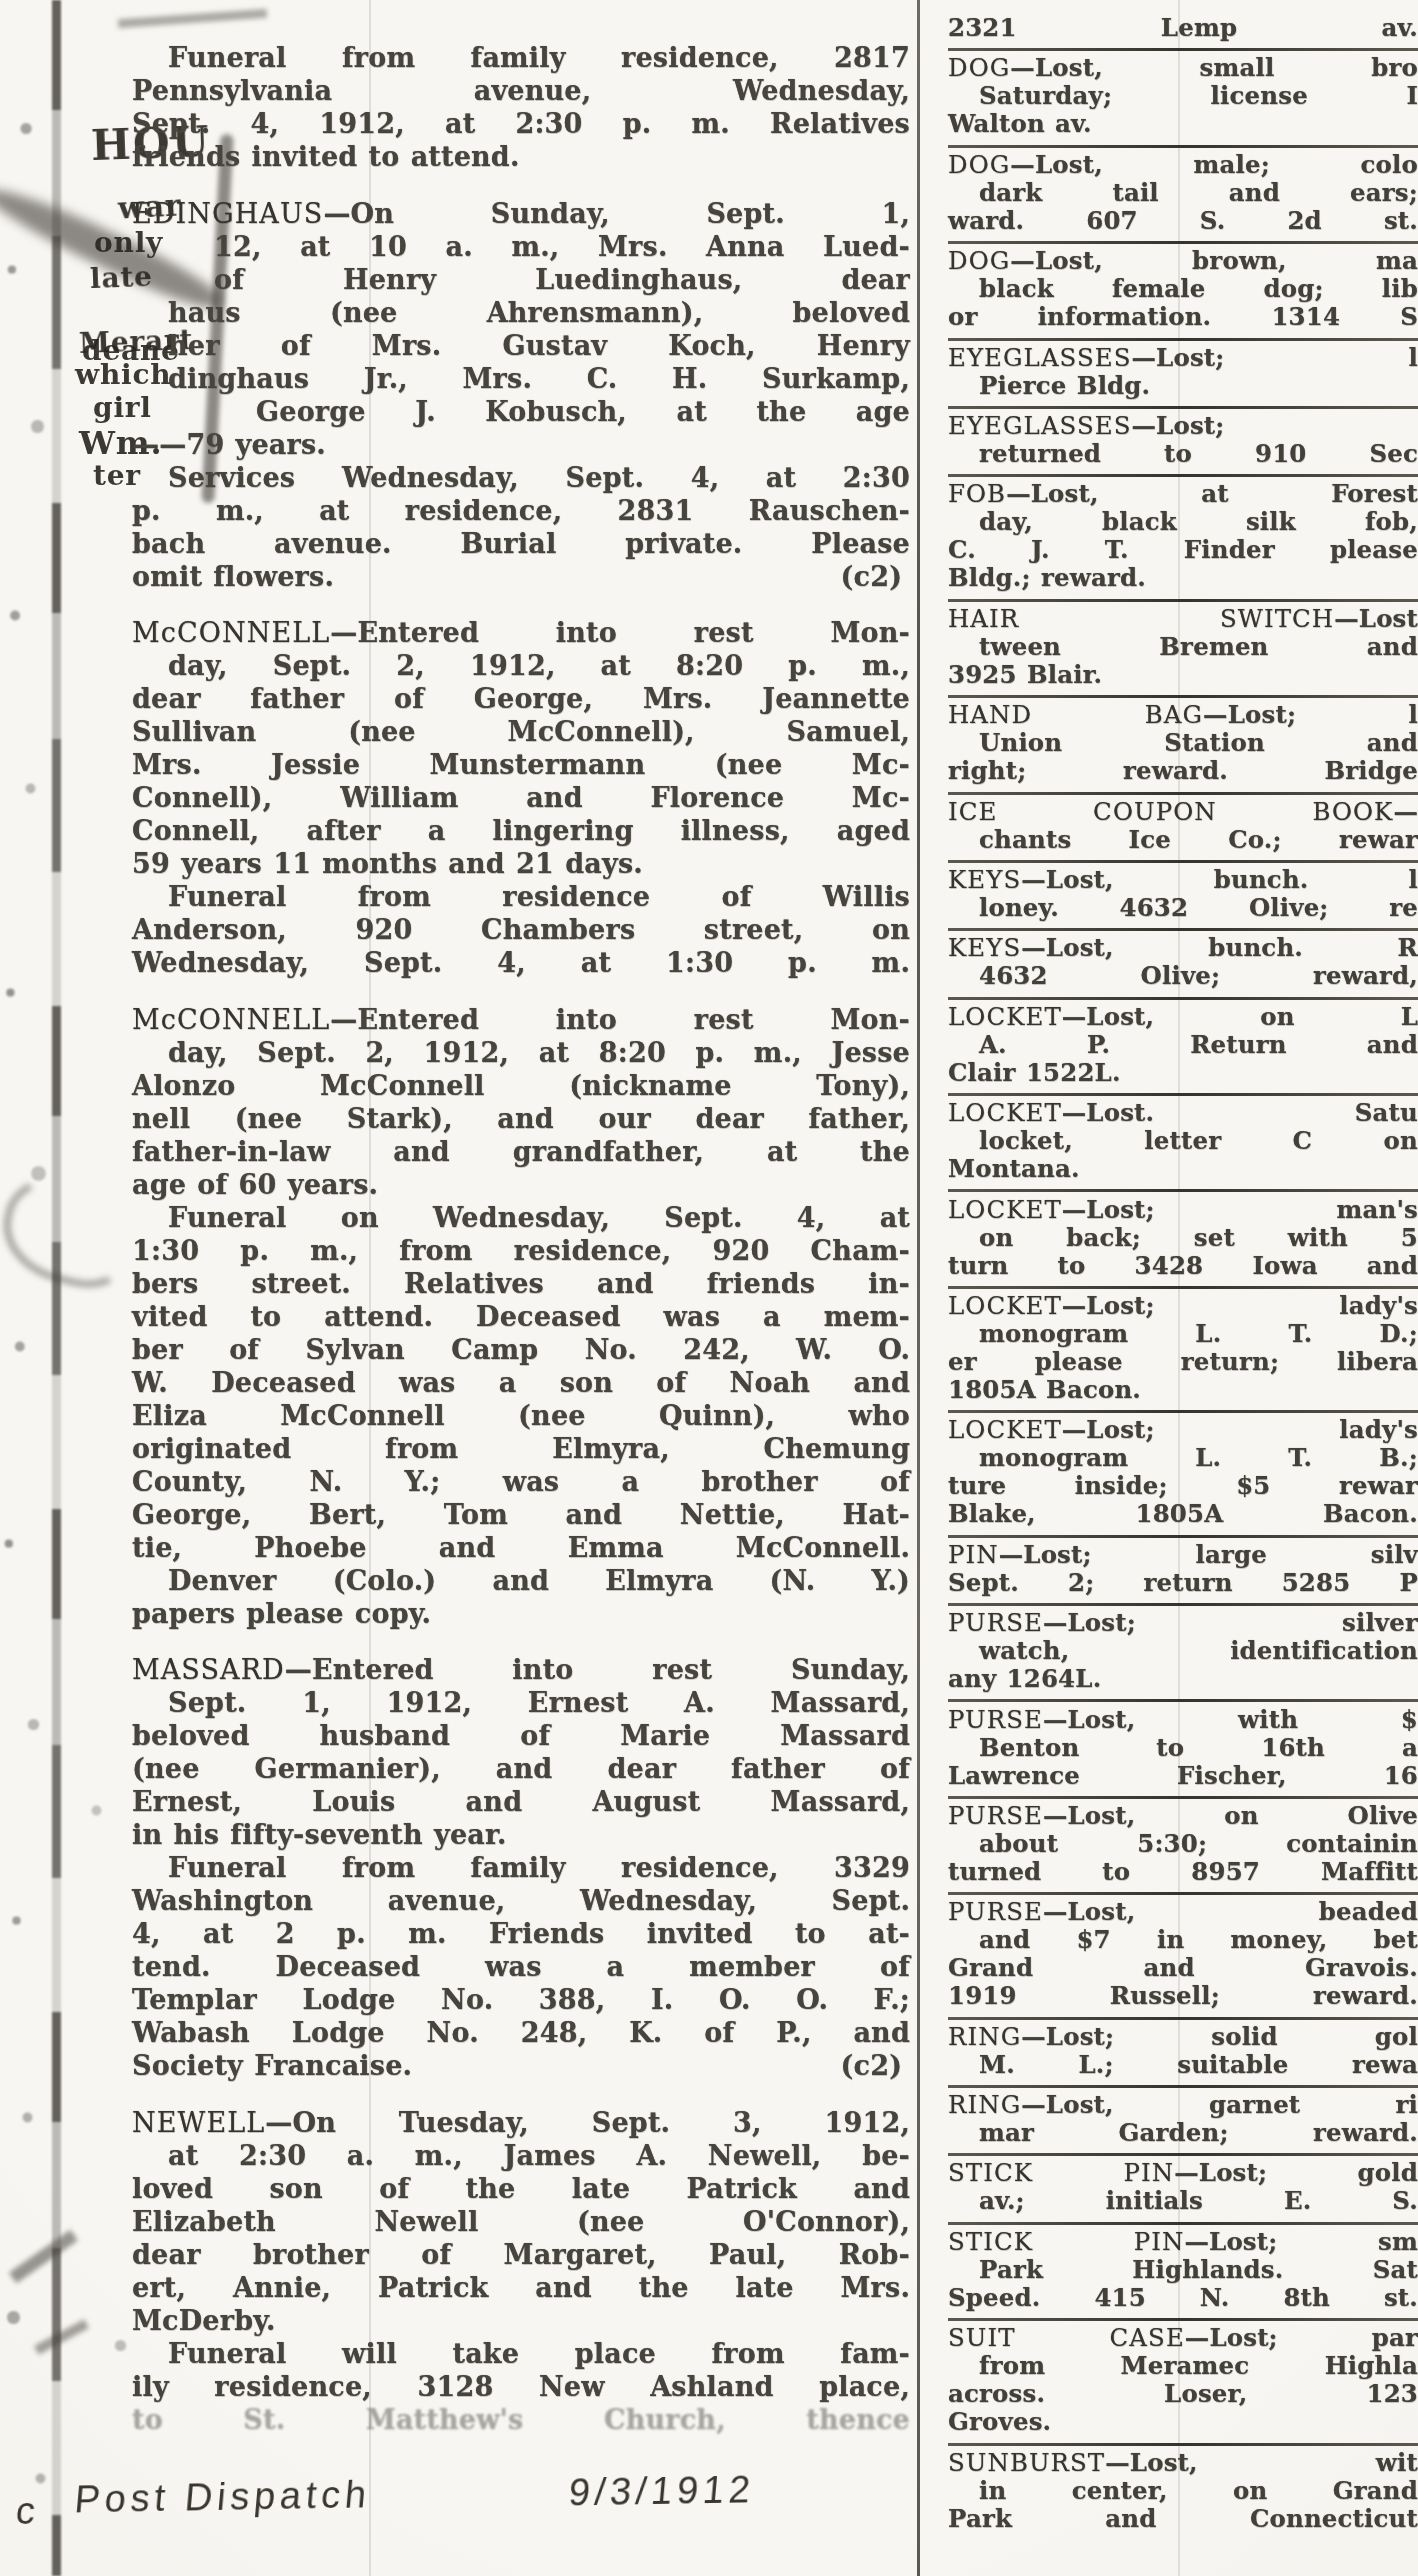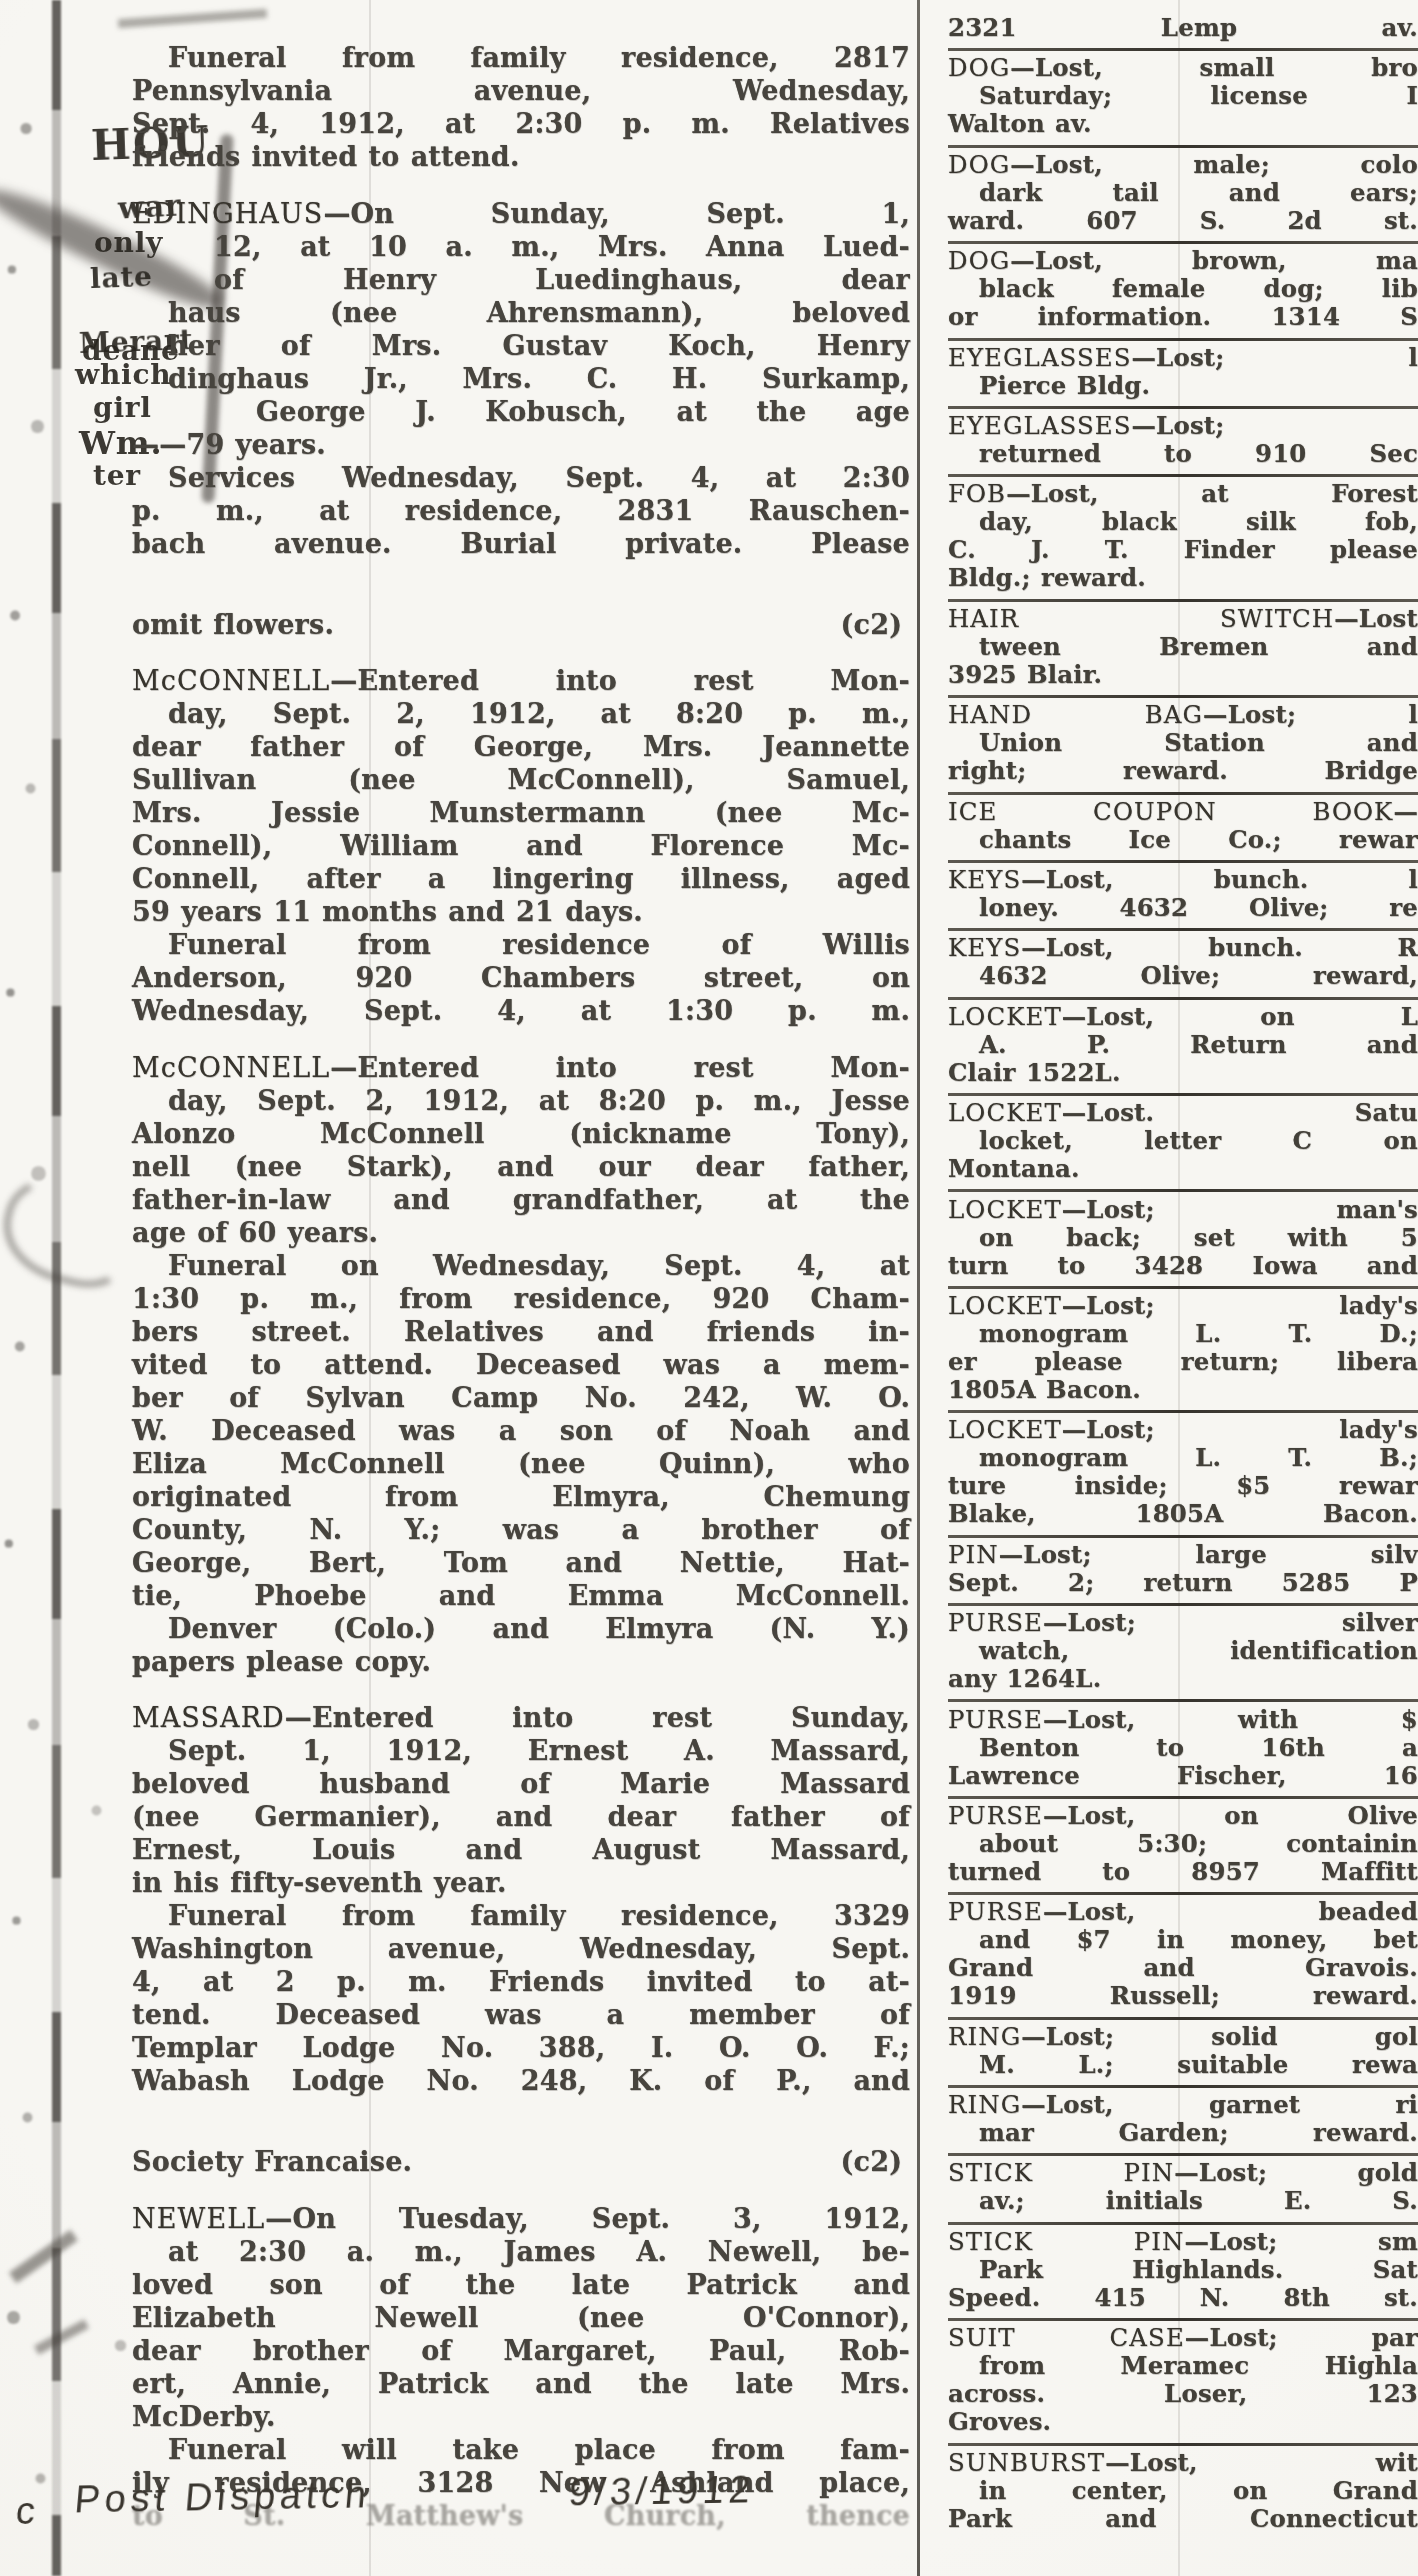--- a/index.html
+++ b/index.html
@@ -47,21 +47,21 @@
   .line{
     text-align:justify;text-align-last:justify;
     font-weight:bold;letter-spacing:0.2px;word-spacing:1.6px;
     text-shadow:0 0 0.9px rgba(58,54,48,.55), 0.5px 0.5px 0 rgba(58,54,48,.22);
     filter:blur(0.2px);
   }
   .left{text-align:left;text-align-last:left;}
   .ind1{padding-left:36px;} .ind2{padding-left:82px;} .ind3{padding-left:124px;}
   .fade{opacity:.45;filter:blur(1px);}
   .lead{font-weight:normal;color:#37342d;letter-spacing:1.1px;}
-  .has-end{display:flex;justify-content:space-between;align-items:flex-end;text-align-last:left;margin-top:48px;}
+  .has-end{display:flex;justify-content:space-between;align-items:flex-end;text-align-last:left;}
   .end{padding-right:7.9px;}
   .col-left{position:absolute;left:132px;top:41px;width:778px;}
   .col-left .line{font-size:27px;line-height:33px;}
   .col-left .notice{margin-bottom:23.6px;}
   .col-right{position:absolute;left:948px;top:11px;width:470px;color:#434039;}
   .col-right .line{font-size:24.4px;line-height:28px;}
   .col-right .ind1{padding-left:31px;}
   .ad{padding:3.1px 0 6.3px;border-bottom:3.1px solid;border-image:linear-gradient(90deg,#5c5850,#36332d,#5c5850) 1;}
   .ad:last-child{border-bottom:none;}
   

